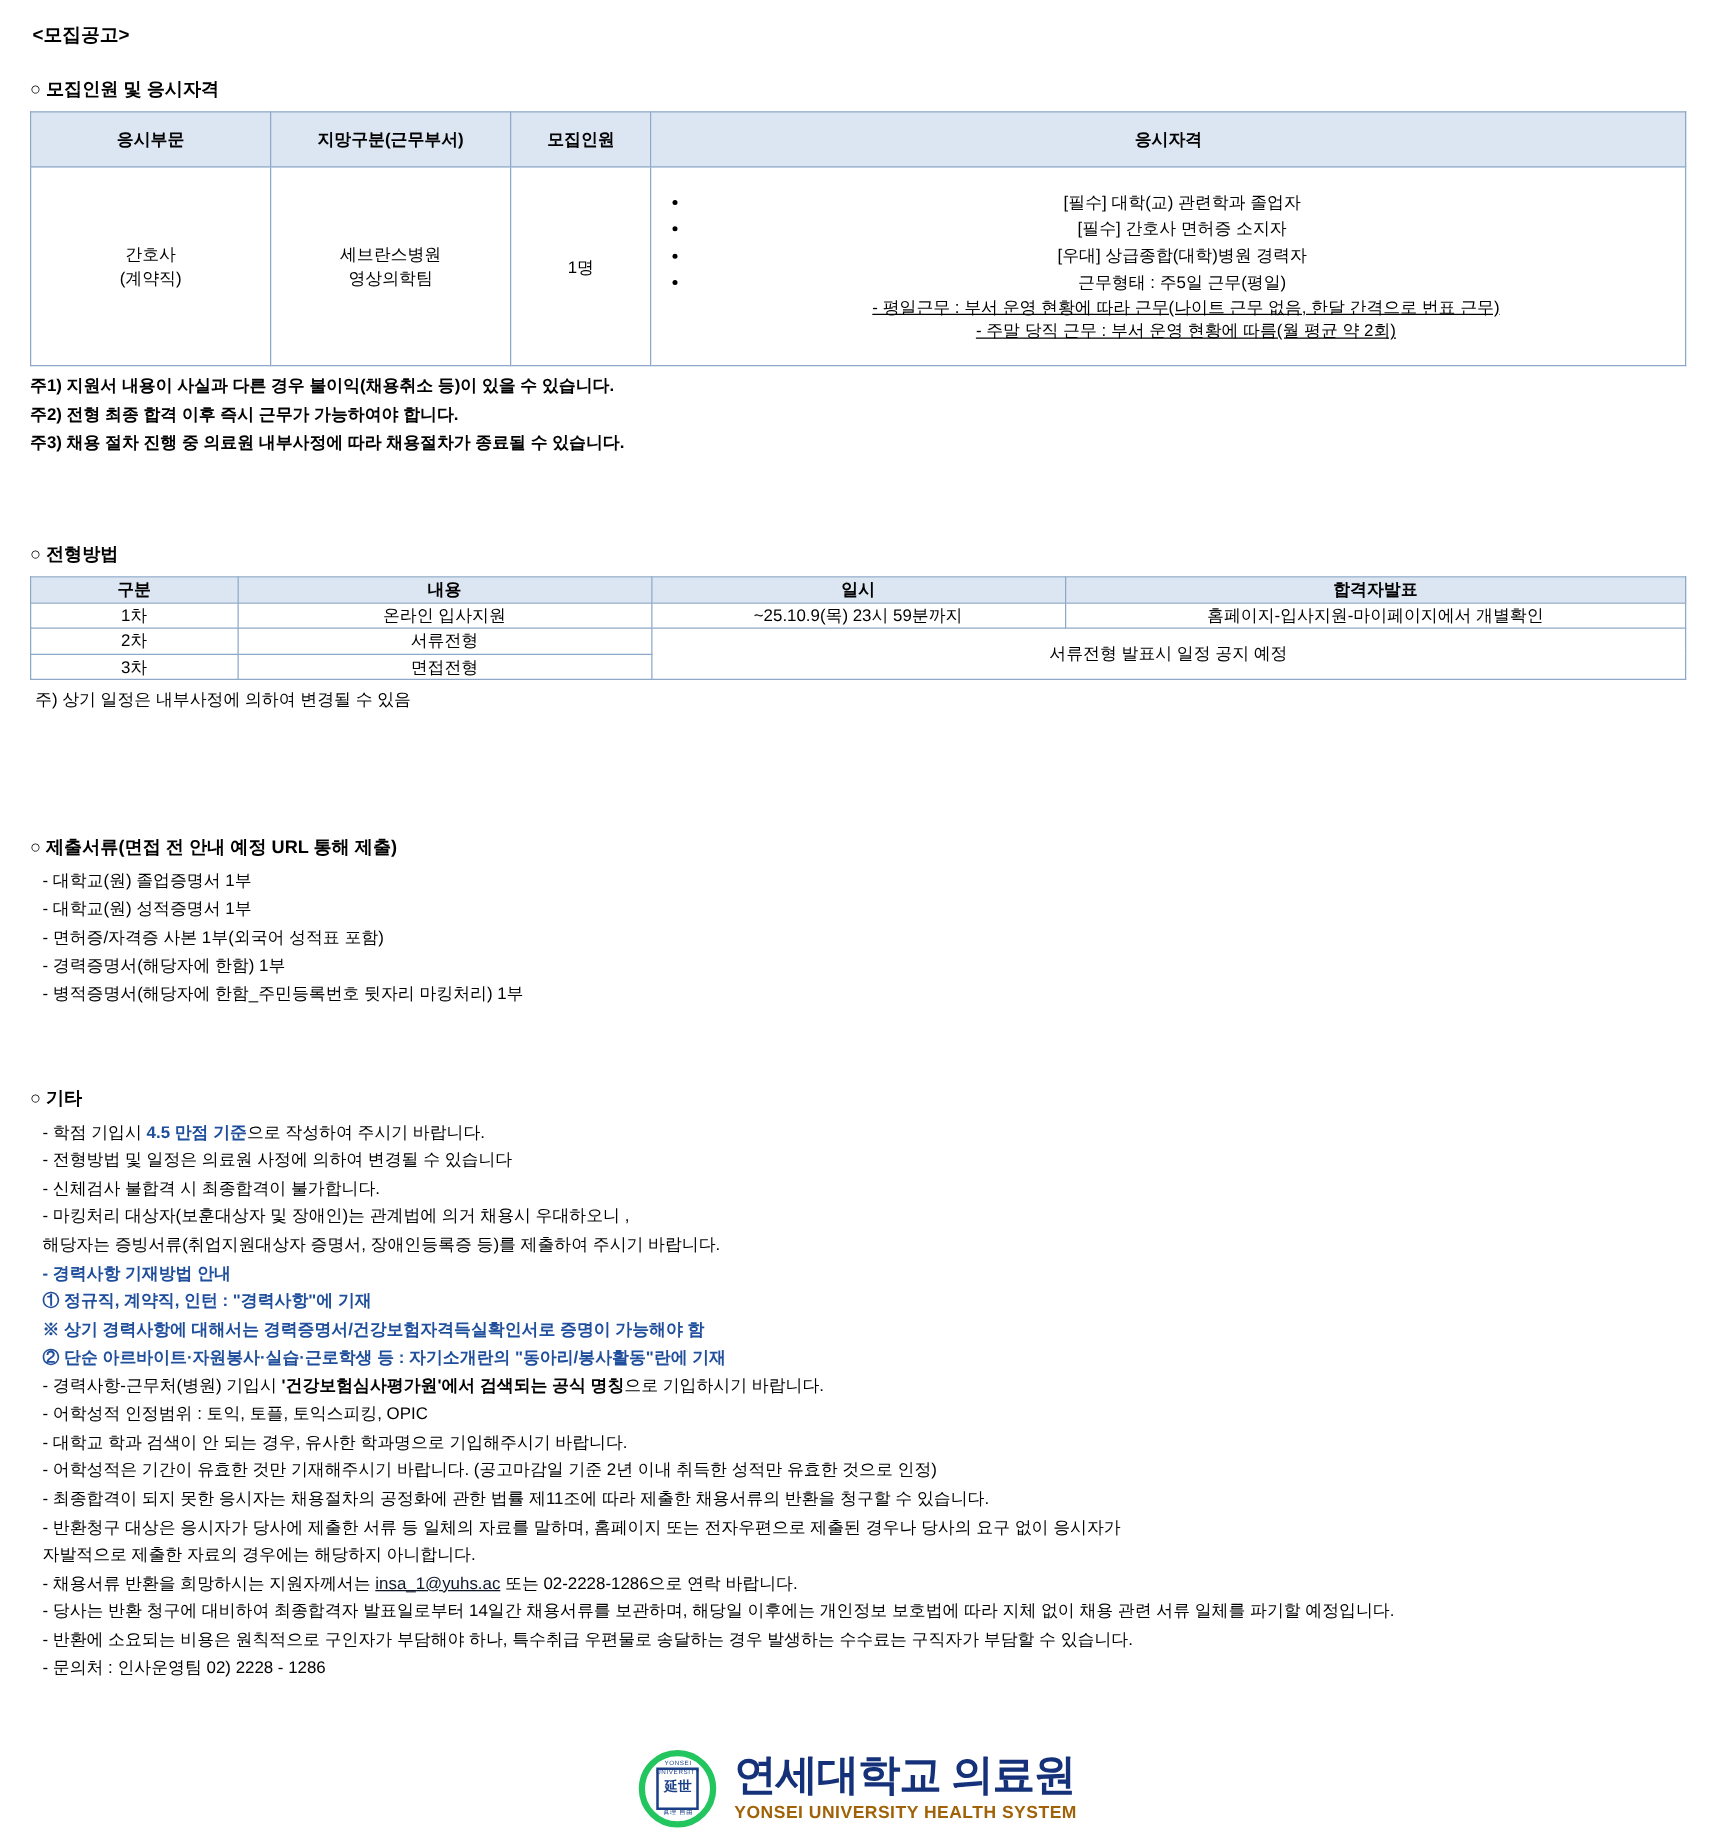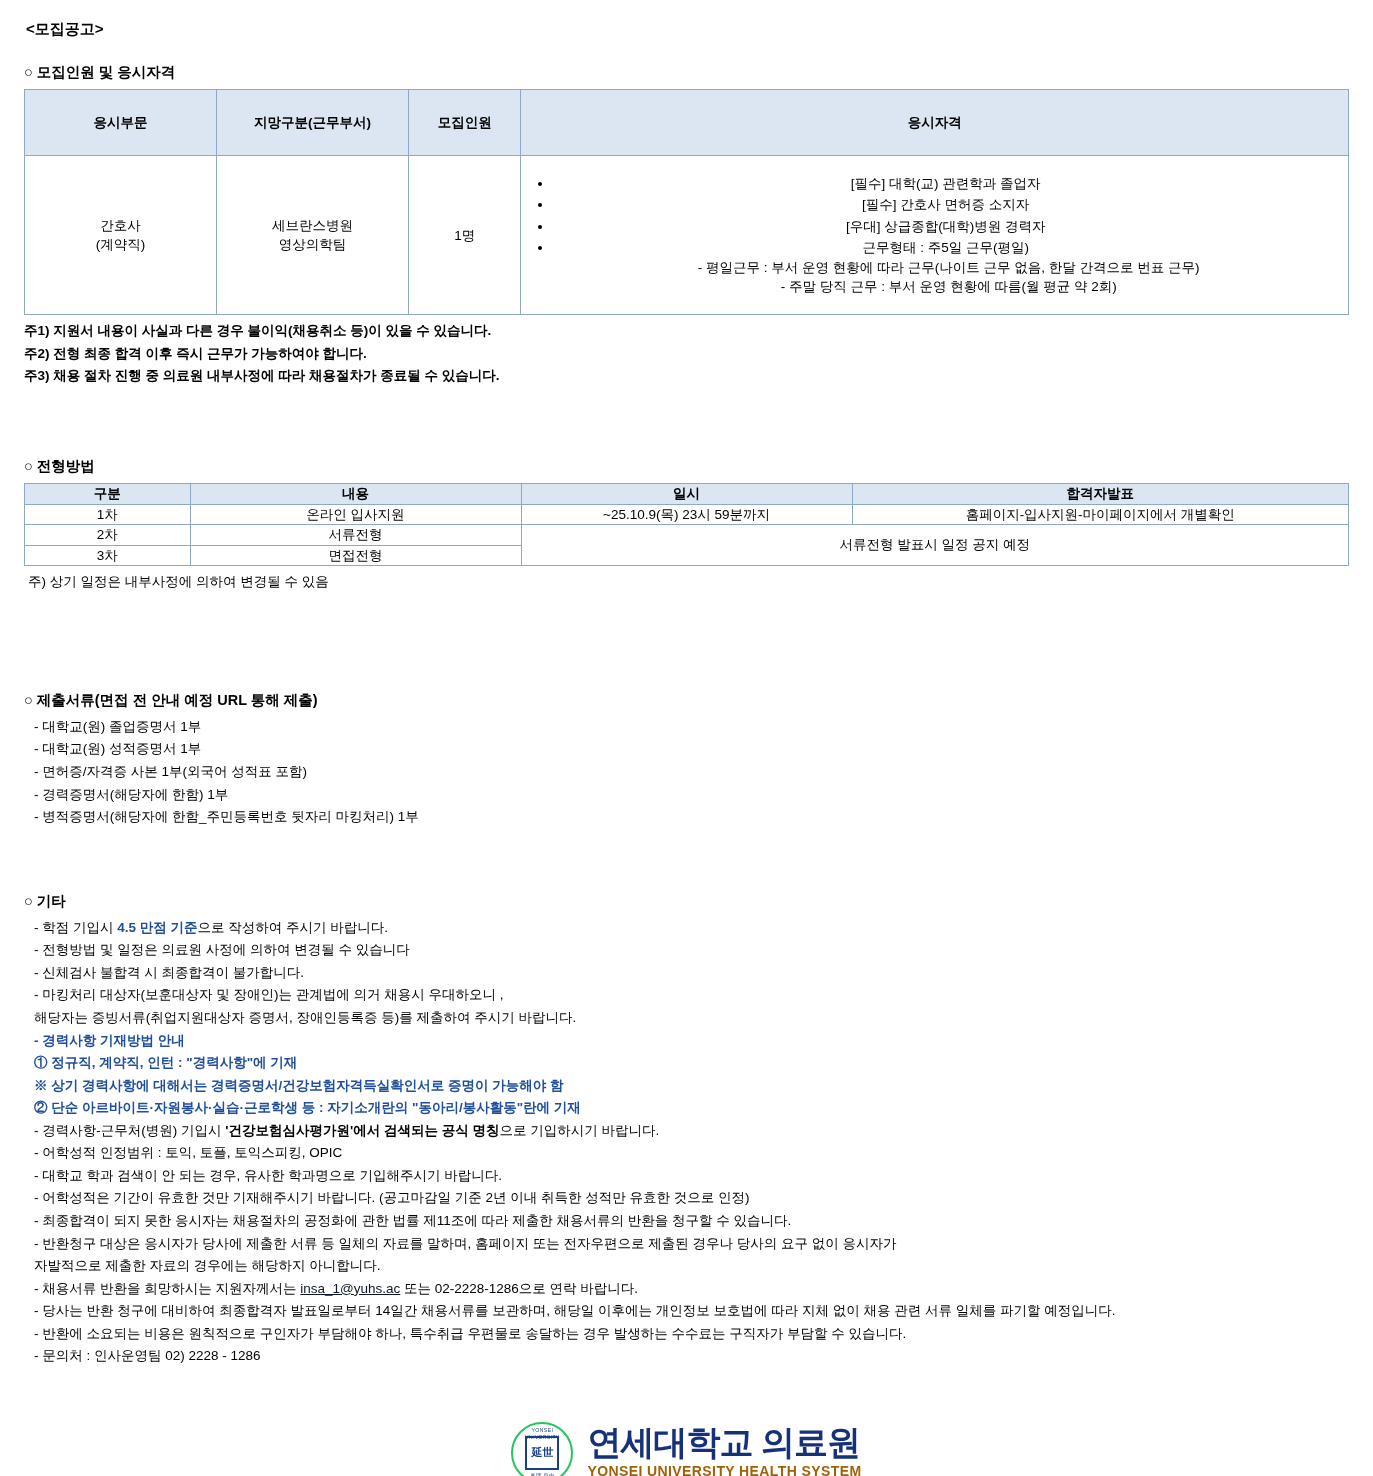--- a/index.html
+++ b/index.html
@@ -42,39 +42,40 @@
   table td, table th {
     border: 1px solid #8ea9c8;
     padding: 4px 6px;
     font-size: 13.5px;
     vertical-align: middle;
   }
   .tbl-head td {
     background: #dce6f2;
     text-align: center;
     font-weight: bold;
-    padding: 23px 6px;
+    padding: 12px 6px;
   }
   .center { text-align: center; }
   .recruit-table td.qual {
     text-align: center;
     padding: 8px 10px 8px 10px;
     vertical-align: middle;
   }
   ul.qual-list {
     margin: 0;
     padding-left: 22px;
     list-style: disc;
   }
   ul.qual-list li {
     margin: 2px 0;
   }
   ul.qual-list li .sub {
     display: block;
     margin-left: 6px;
+    text-decoration: underline;
   }
   .notes {
     margin: 6px 0 16px 0;
   }
   .notes div {
     margin: 3px 0;
     font-weight: bold;
     font-size: 13.5px;
   }
   .method-table td { padding: 0 6px; }
@@ -106,21 +107,21 @@
     margin-top: 56px;
     display: flex;
     justify-content: center;
     align-items: center;
     gap: 14px;
   }
   .logo-seal {
     width: 62px;
     height: 62px;
     border-radius: 50%;
-    border: 2px solid #22c55e;
+    border: 5px solid #22c55e;
     display: flex;
     align-items: center;
     justify-content: center;
     position: relative;
     box-sizing: border-box;
   }
   .logo-seal .inner {
     width: 34px;
     height: 34px;
     border: 2px solid #1b3f86;

